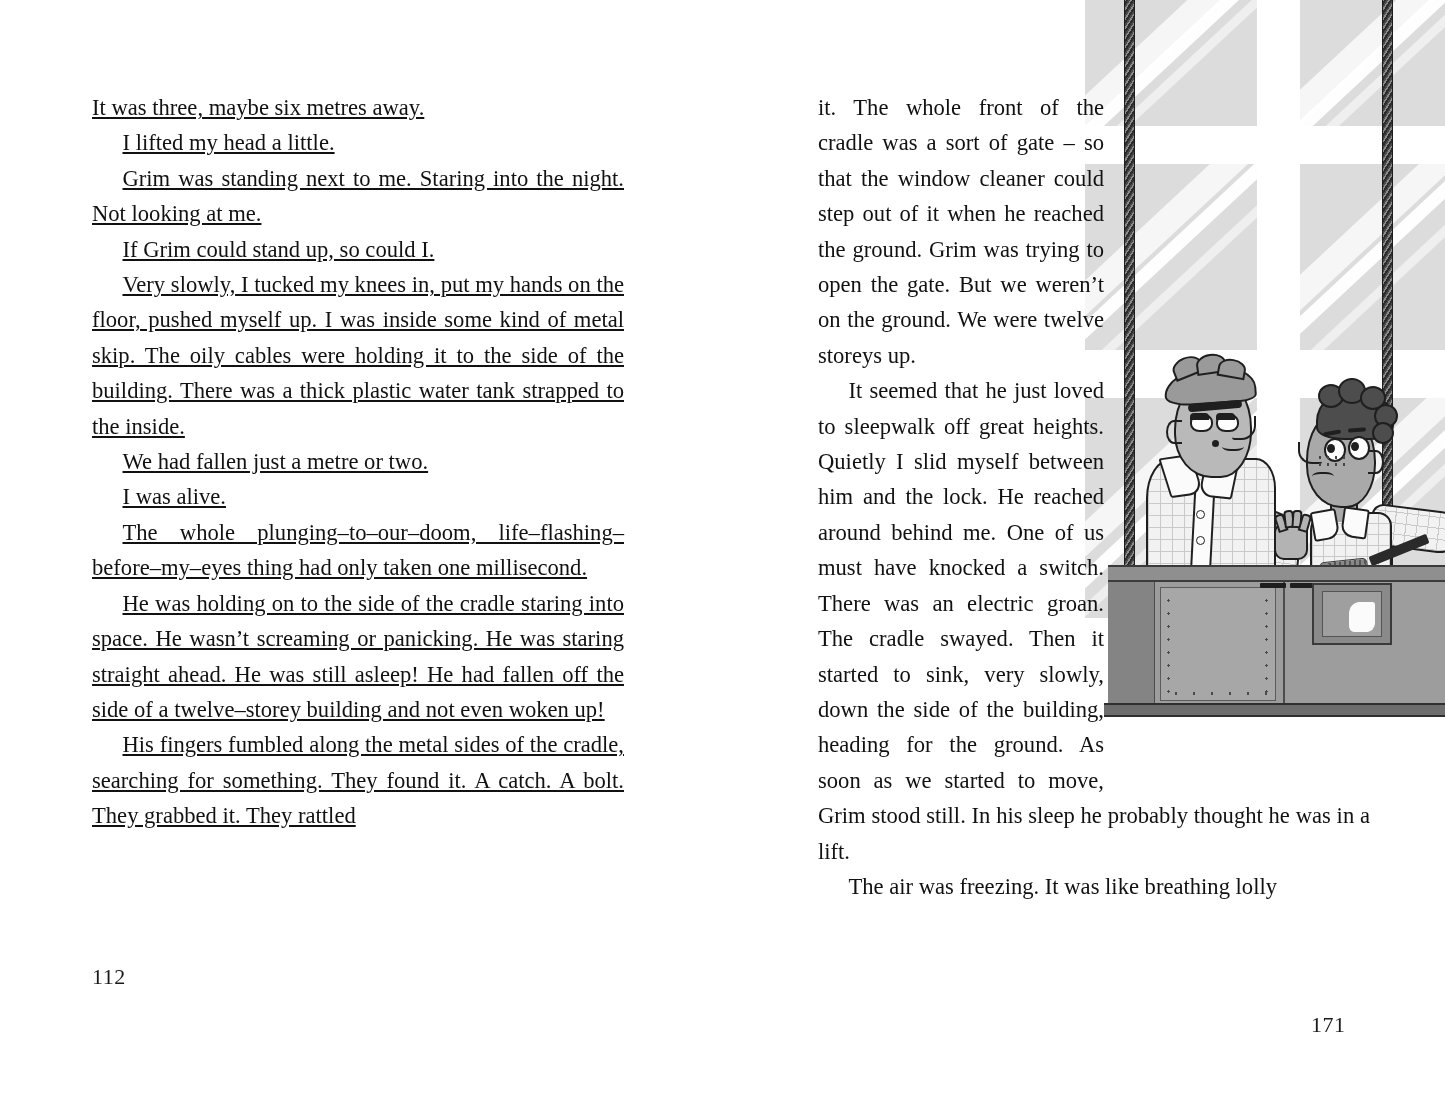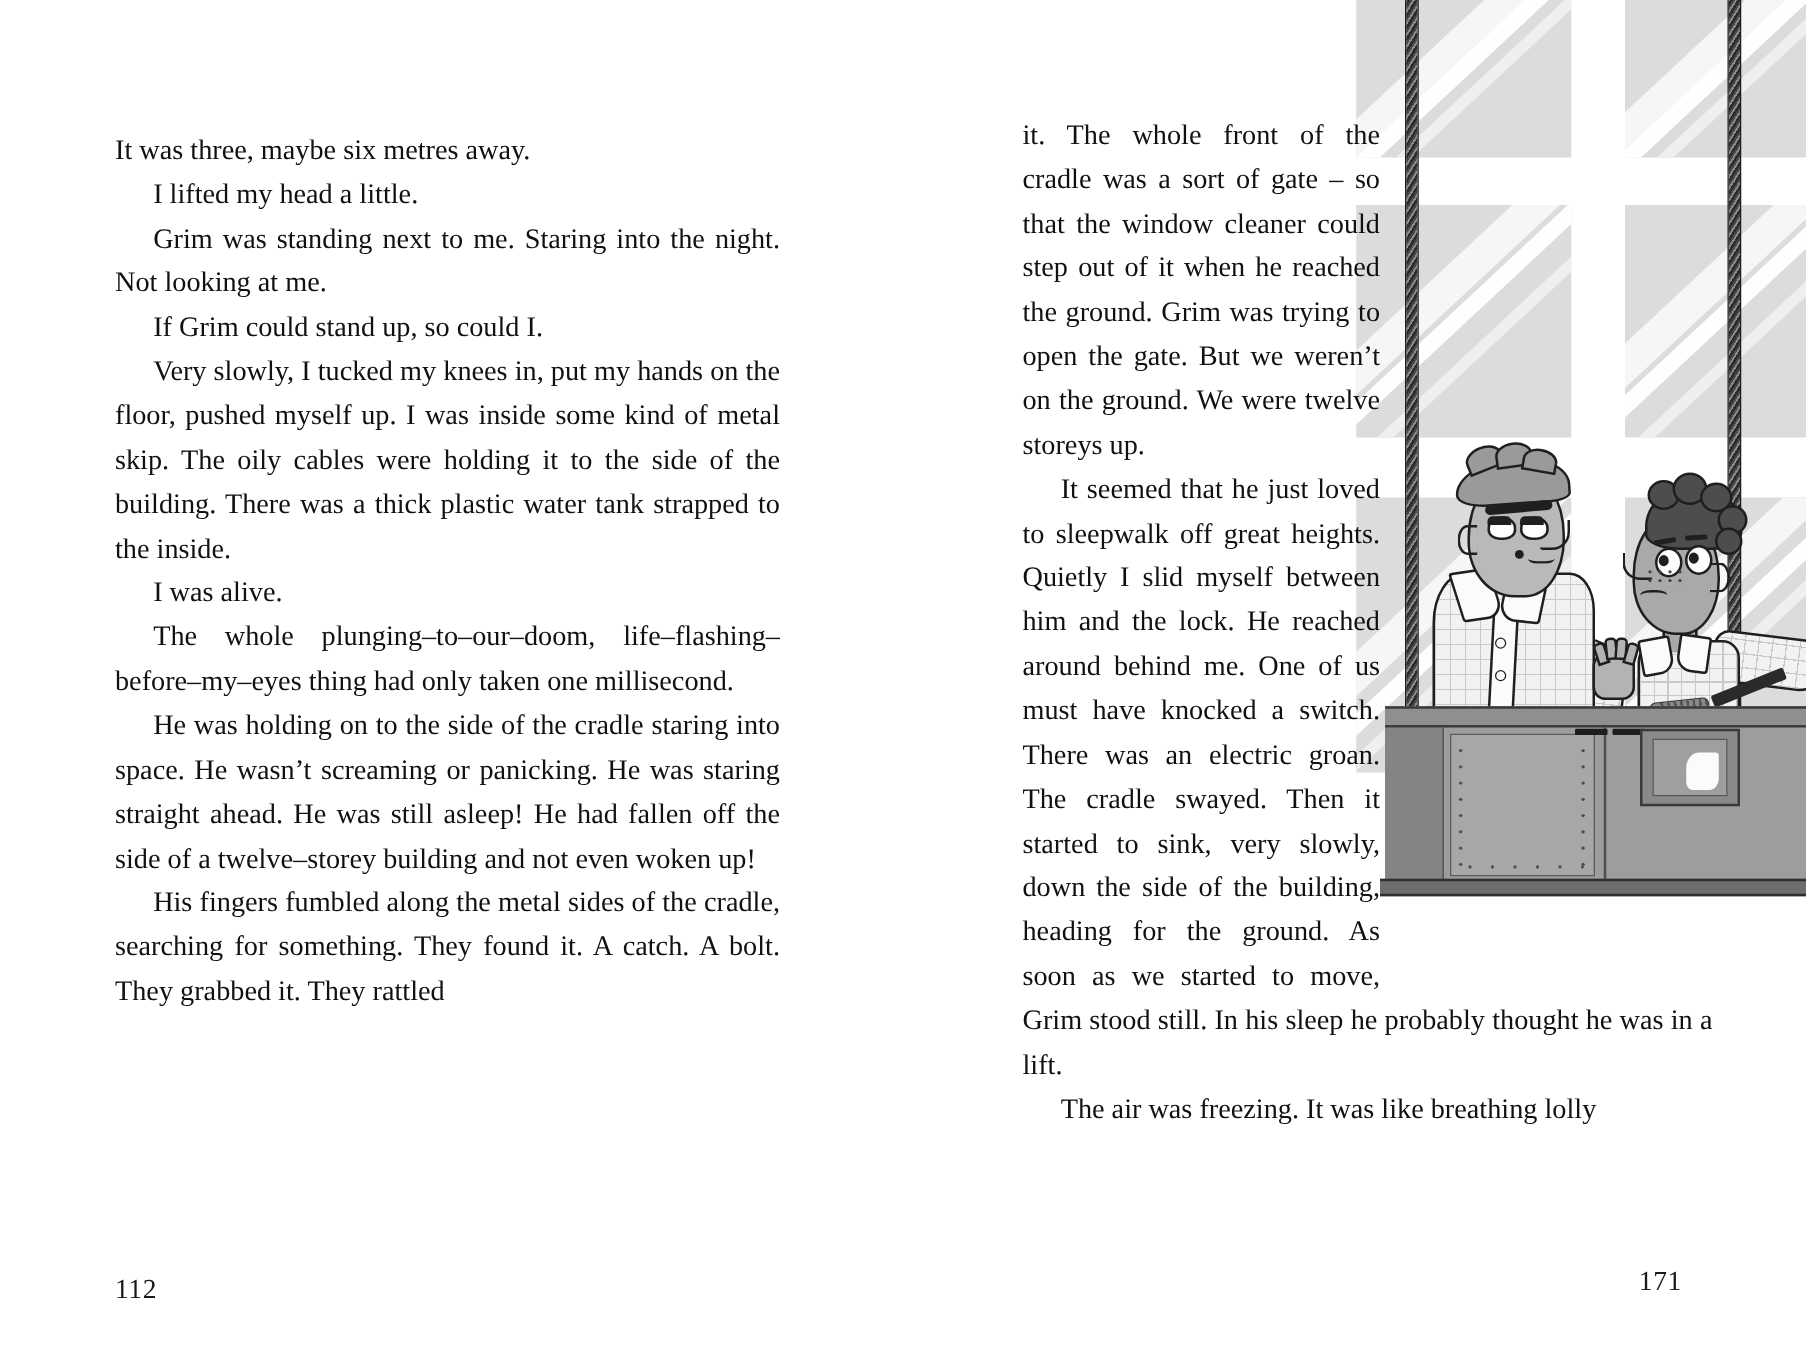--- a/index.html
+++ b/index.html
@@ -31,22 +31,23 @@
   }
   .column p {
     margin: 0;
     text-indent: 1.35em;
     hyphens: none;
   }
   .column p.noindent { text-indent: 0; }
 
   #left-column {
     left: 92px;
-    top: 102px;
+    top: 90px;
     width: 532px;
+    text-decoration: underline;
   }
 
   
   #right-column {
     left: 818px;
     top: 90px;
     width: 552px;
   }
   #art-float {
     float: right;
@@ -56,21 +57,21 @@
     margin-left: 4px;
   }
 
   .page-number {
     position: absolute;
     font-size: 22px;
     line-height: 1;
     color: #1a1a1a;
     letter-spacing: 0.5px;
   }
-  #page-number-left  { left: 92px;  top: 1020px; }
+  #page-number-left  { left: 92px;  top: 966px; }
   #page-number-right { left: 1311px; top: 1014px; }
 
   
   #illustration {
     position: absolute;
     left: 1080px;
     top: 0;
     width: 365px;
     height: 720px;
     overflow: hidden;
@@ -634,20 +635,21 @@
     </div>
 
   </div>
 
   <div class="column" id="left-column">
     <p class="noindent">It was three, maybe six metres away.</p>
     <p>I lifted my head a little.</p>
     <p>Grim was standing next to me. Staring into the night. Not looking at me.</p>
     <p>If Grim could stand up, so could I.</p>
     <p>Very slowly, I tucked my knees in, put my hands on the floor, pushed myself up. I was inside some kind of metal skip. The oily cables were holding it to the side of the building. There was a thick plastic water tank strapped to the inside.</p>
+    <p>We had fallen just a metre or two.</p>
     <p>I was alive.</p>
     <p>The whole plunging–to–our–doom, life–flashing–before–my–eyes thing had only taken one millisecond.</p>
     <p>He was holding on to the side of the cradle staring into space. He wasn’t screaming or panicking. He was staring straight ahead. He was still asleep! He had fallen off the side of a twelve–storey building and not even woken up!</p>
     <p>His fingers fumbled along the metal sides of the cradle, searching for something. They found it. A catch. A bolt. They grabbed it. They rattled</p>
   </div>
 
   <div class="column" id="right-column">
     <div id="art-float"></div>
     <p class="noindent">it. The whole front of the cradle was a sort of gate – so that the window cleaner could step out of it when he reached the ground. Grim was trying to open the gate. But we weren’t on the ground. We were twelve storeys up.</p>
     <p>It seemed that he just loved to sleepwalk off great heights. Quietly I slid myself between him and the lock. He reached around behind me. One of us must have knocked a switch. There was an electric groan. The cradle swayed. Then it started to sink, very slowly, down the side of the building, heading for the ground. As soon as we started to move, Grim stood still. In his sleep he probably thought he was in a lift.</p>

